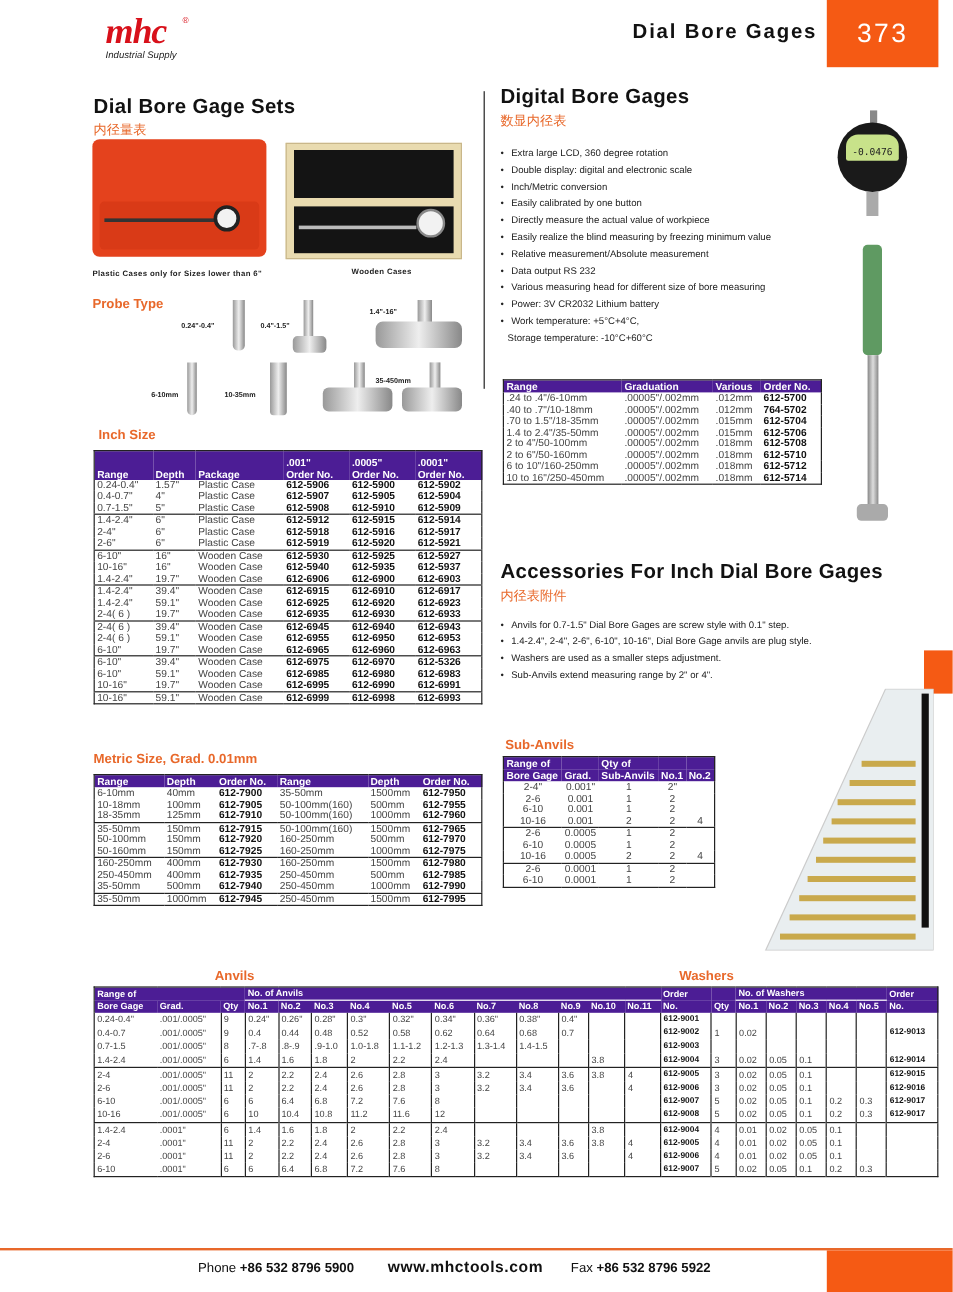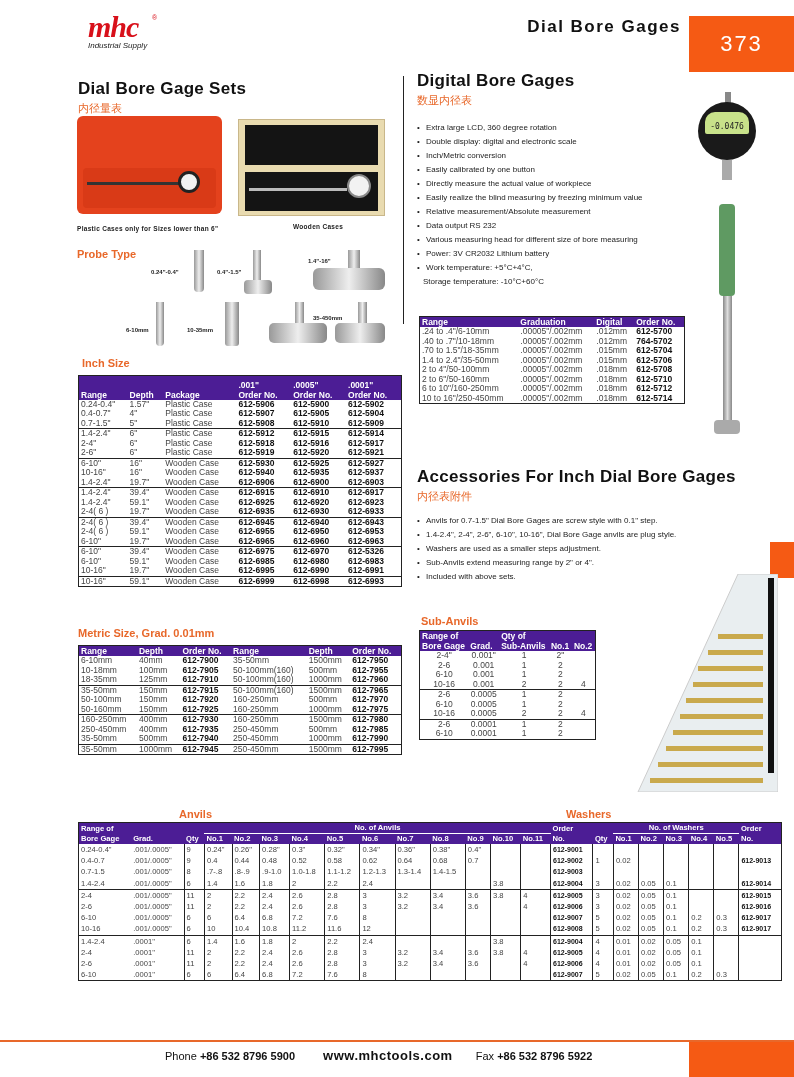--- a/index.html
+++ b/index.html
@@ -6,21 +6,21 @@
   html, body { width: 794px; height: 1077px; background: #fff; overflow: hidden; }
   body { font-family: "Liberation Sans", sans-serif; color: #111; position: relative; }
   .abs { position: absolute; }
 
   
   .logo { left: 88px; top: 14px; width: 70px; height: 34px; }
   .logo-mark { font-family: "Liberation Serif", serif; font-style: italic; font-weight: bold; color: #d8101a; font-size: 30px; line-height: 26px; letter-spacing: -1px; }
   .logo-reg { position: absolute; left: 64px; top: 0; font-size: 7px; color: #d8101a; }
   .logo-sub { font-size: 8px; font-style: italic; color: #222; line-height: 9px; margin-top: 1px; }
   .hdr-title { right: 113px; top: 17px; font-size: 17px; font-weight: bold; letter-spacing: 1.5px; color: #111; }
-  .page-tab { left: 689px; top: 16px; width: 105px; height: 56px; background: #f55a14; color: #fff; font-size: 22px; display: flex; align-items: center; justify-content: center; letter-spacing: 2px; }
+  .page-tab { left: 689px; top: 0; width: 93px; height: 56px; background: #f55a14; color: #fff; font-size: 22px; display: flex; align-items: center; justify-content: center; letter-spacing: 2px; }
   .side-tab { left: 770px; top: 542px; width: 24px; height: 36px; background: #f55a14; }
   .vdiv { left: 403px; top: 76px; width: 1px; height: 248px; background: #222; }
 
   .h1 { font-size: 17px; font-weight: bold; color: #111; letter-spacing: 0.3px; }
   .cn { font-size: 11px; color: #e8682a; margin-top: 2px; }
   .sub-h { font-size: 11px; font-weight: bold; color: #e8682a; }
   .case-plastic { left: 77px; top: 116px; width: 145px; height: 98px; background: #e4421d; border-radius: 6px; }
   .case-plastic .inner { position: absolute; left: 6px; top: 52px; width: 133px; height: 40px; background: #d93a17; border-radius: 4px; }
   .case-plastic .dial { position: absolute; left: 101px; top: 55px; width: 22px; height: 22px; border-radius: 50%; background: #f2f2f2; border: 3px solid #222; }
   .case-plastic .rod { position: absolute; left: 10px; top: 66px; width: 92px; height: 3px; background: #333; }
@@ -55,21 +55,21 @@
   .gage { left: 688px; top: 92px; width: 90px; height: 355px; }
 
   .sub { left: 419px; top: 630px; width: 177px; border: 1px solid #222; }
   .sub td { text-align: center; }
 
   .acc { left: 78px; top: 822px; width: 704px; border: 1px solid #222; font-size: 7.6px; }
   .acc th { padding: 0 2px; }
   .acc td { line-height: 11.2px; padding: 0 2px; border-left: 1px solid #222; }
   .acc td.nb { border-left: none; }
   .acc td.ord { font-weight: bold; color: #111; font-size: 7px; }
-  .acc .ul { border-bottom: 1px solid #fff; text-align: center; }
+  .acc .ul { border-bottom: 1px solid #fff; }
 
   .footer-line { left: 0; top: 1040px; width: 794px; height: 2px; background: #e8682a; }
   .footer-tab { left: 689px; top: 1042px; width: 105px; height: 35px; background: #f55a14; }
   .footer { left: 165px; top: 1048px; font-size: 11px; color: #111; white-space: nowrap; }
   .footer b { font-weight: bold; }
   .footer .www { font-weight: bold; font-size: 13px; margin: 0 20px 0 25px; letter-spacing: 0.5px; }
 </style>
 </head>
 <body>
 
@@ -421,21 +421,21 @@
   <div style="position:absolute;left:31px;top:112px;width:16px;height:92px;background:#5f9a62;border-radius:4px;"></div>
   <div style="position:absolute;left:35px;top:204px;width:9px;height:130px;background:linear-gradient(90deg,#888,#ddd,#888);"></div>
   <div style="position:absolute;left:26px;top:328px;width:26px;height:14px;background:#aaa;border-radius:4px;"></div>
 </div>
 
 <table class="abs otbl digital">
   <thead>
     <tr>
       <th>Range</th>
       <th>Graduation</th>
-      <th>Digital</th>
+      <th>Various</th>
       <th>Order No.</th>
     </tr>
   </thead>
   <tbody id="digital-body">
       <tr>
         <td>.24 to .4"/6-10mm</td>
         <td>.00005"/.002mm</td>
         <td>.012mm</td>
         <td class="b">612-5700</td>
       </tr>
@@ -486,21 +486,20 @@
 
 <div class="abs" style="left:417px;top:467px;">
   <div class="h1">Accessories For Inch Dial Bore Gages</div>
   <div class="cn">内径表附件</div>
 </div>
 <ul class="abs bul" style="left:417px;top:514px;" id="acc-bullets">
     <li>Anvils for 0.7-1.5" Dial Bore Gages are screw style with 0.1" step.</li>
     <li>1.4-2.4", 2-4", 2-6", 6-10", 10-16", Dial Bore Gage anvils are plug style.</li>
     <li>Washers are used as a smaller steps adjustment.</li>
     <li>Sub-Anvils extend measuring range by 2" or 4".</li>
-    <li>Included with above sets.</li>
   </ul>
 
 <div class="abs sub-h" style="left:421px;top:615px;">Sub-Anvils</div>
 <table class="abs otbl sub">
   <thead>
     <tr>
       <th>Range of</th>
       <th></th>
       <th>Qty of</th>
       <th></th>

